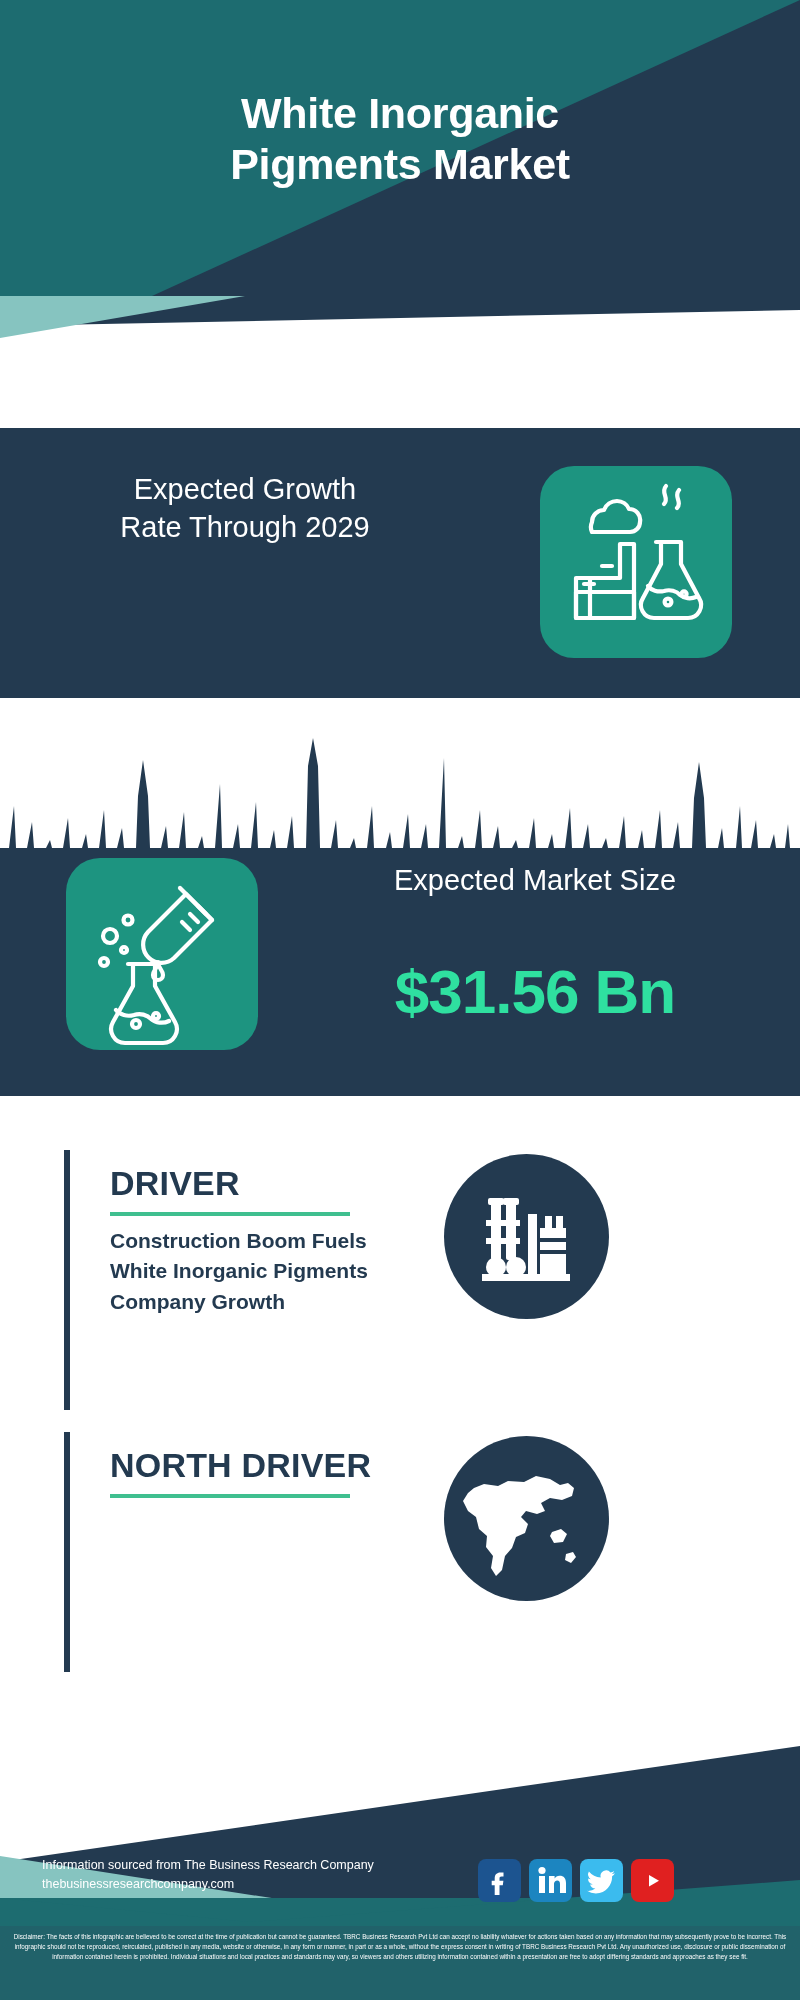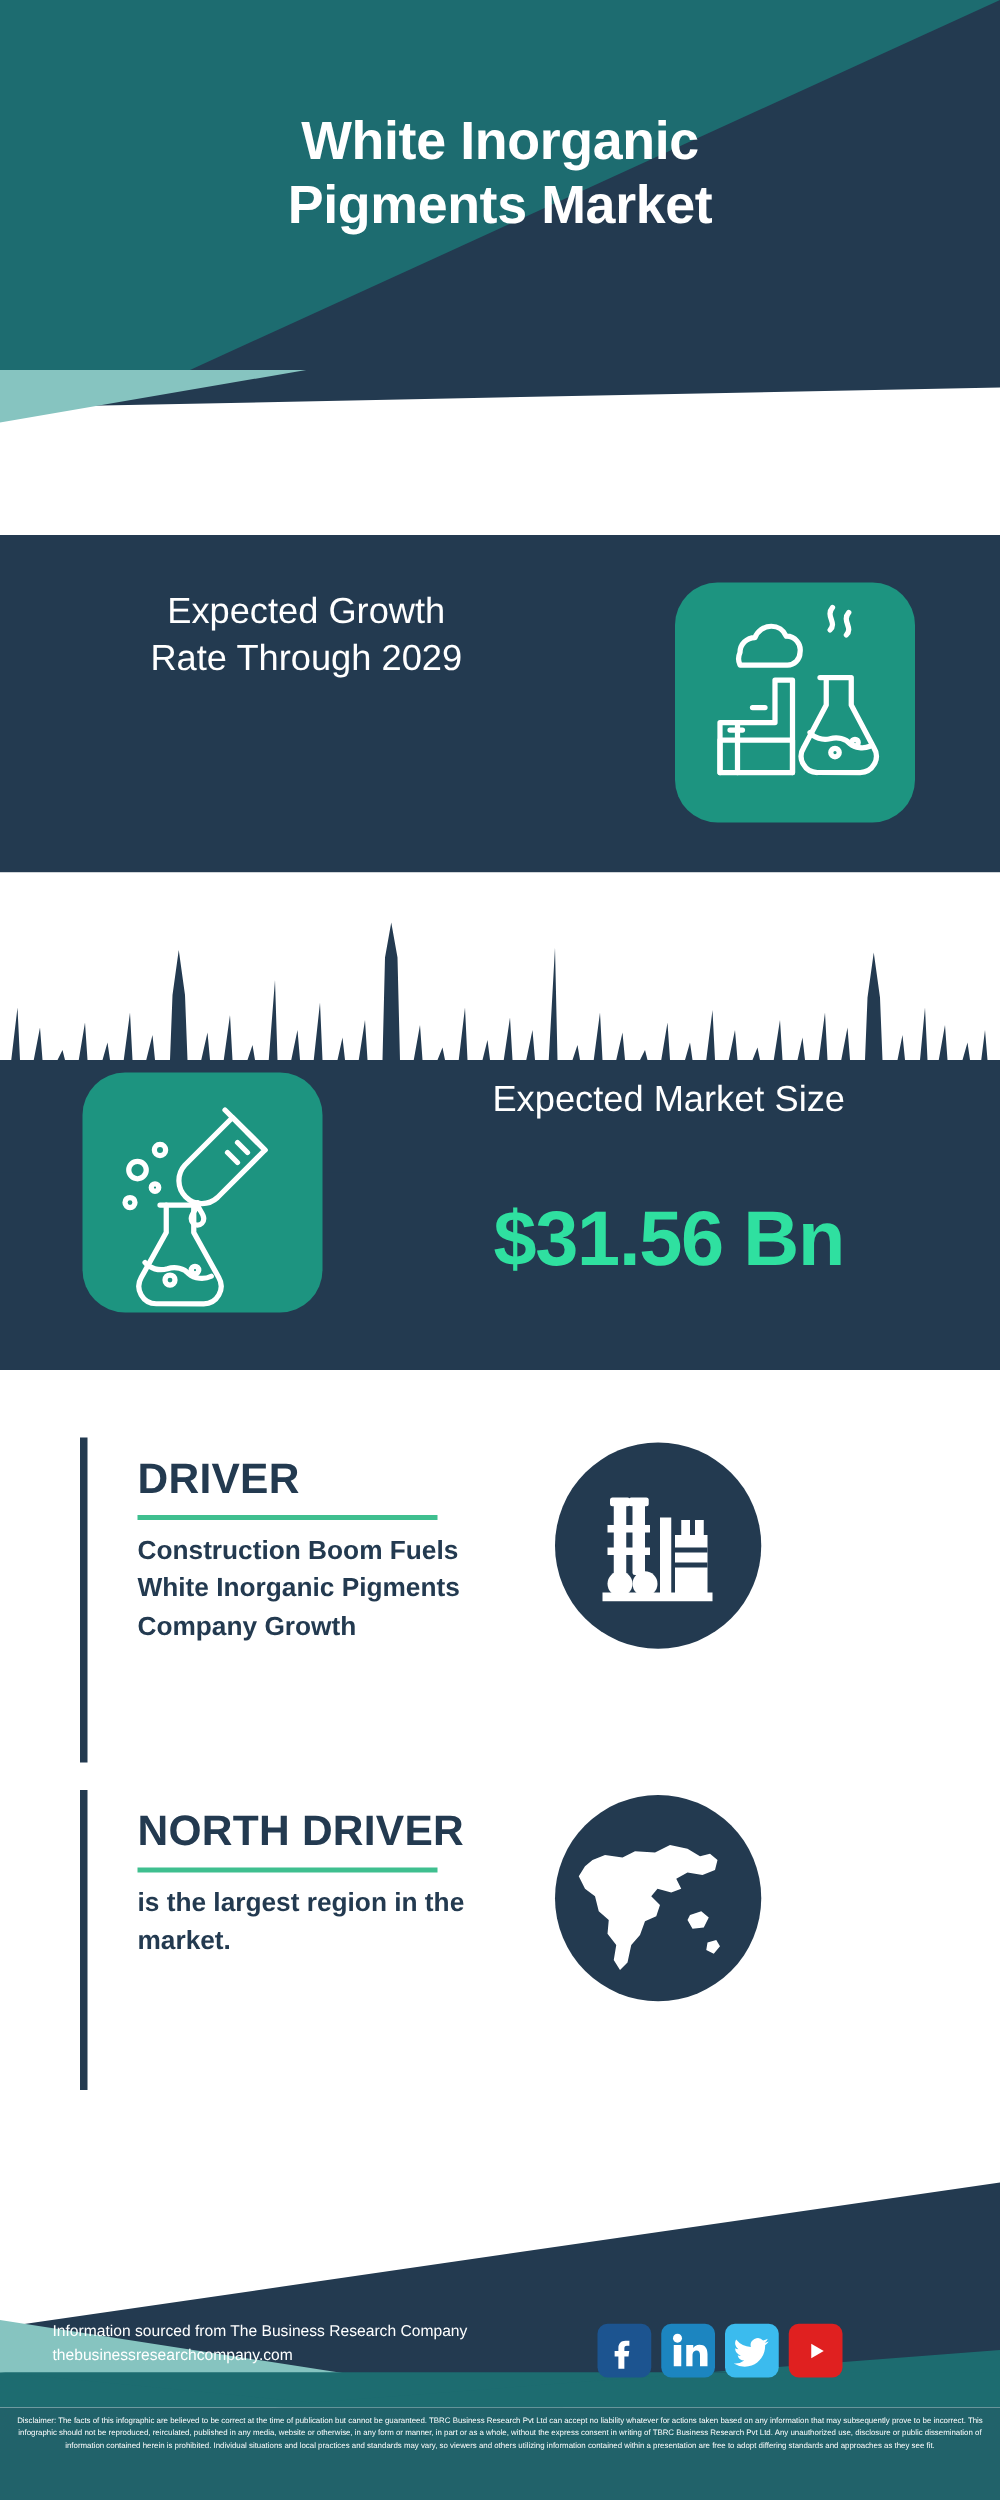--- a/index.html
+++ b/index.html
@@ -256,24 +256,20 @@
             <rect x="38" y="120" width="88" height="7"></rect>
           </g>
         </svg>
       </div>
     </div>
 
     <div class="card" style="top:336px; height:240px;">
       <div class="card-bar" style="height:240px;"></div>
       <div class="card-head" style="top:14px;">NORTH DRIVER</div>
       <div class="card-rule" style="top:62px;"></div>
-      <div class="card-body" style="top:76px;">
-        <div>is the largest region in the</div>
-        <div>market.</div>
-      </div>
       <div class="card-circle" style="left:380px; top:4px;">
         <svg width="165" height="165" viewBox="0 0 165 165">
           <path fill="#ffffff" d="
             M30 52 l10 -4 l14 2 l10 -5 l16 1 l12 -6 l14 3 l10 6 l8 -2 l6 5 l-2 8 l-10 4
             l-12 -2 l-9 5 l4 8 l-8 3 l-11 -3 l-5 6 l7 7 l-3 9 l-9 4 l-4 11 l-7 8 l-3 14
             l-6 6 l-5 -8 l2 -12 l-7 -9 l1 -11 l-8 -7 l-3 -12 l-8 -6 l-5 -10 l5 -8 z
             M108 96 l9 -3 l6 5 l-4 8 l-9 1 l-4 -7 z
             M122 118 l7 -2 l3 5 l-5 6 l-6 -3 z"></path>
         </svg>
       </div>

